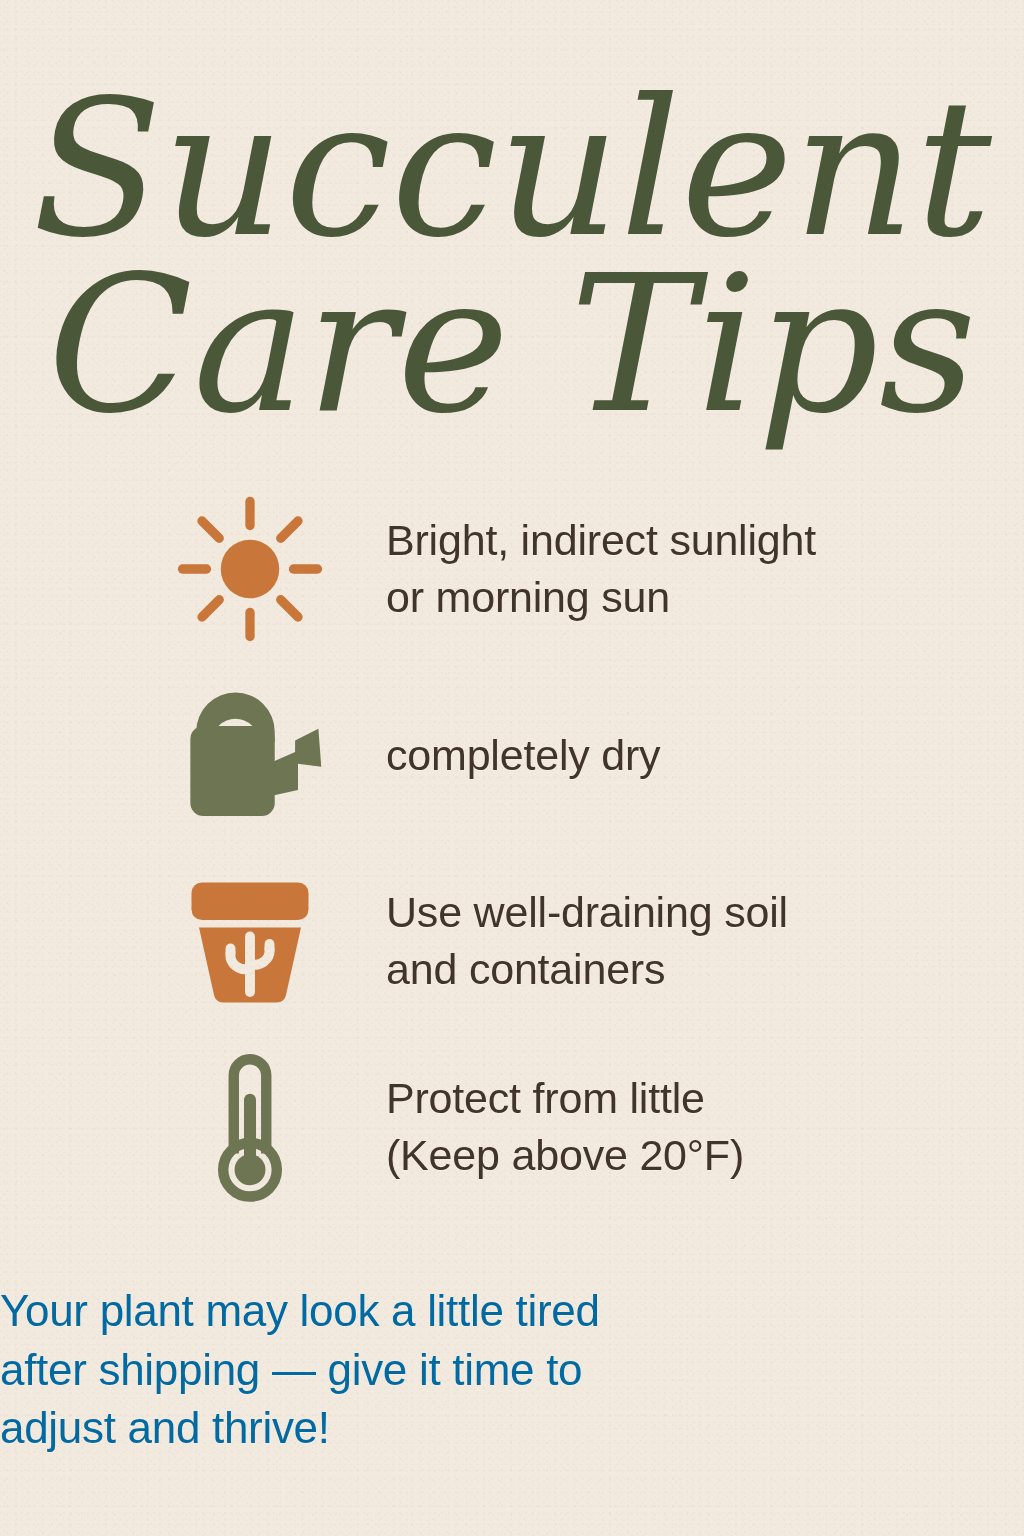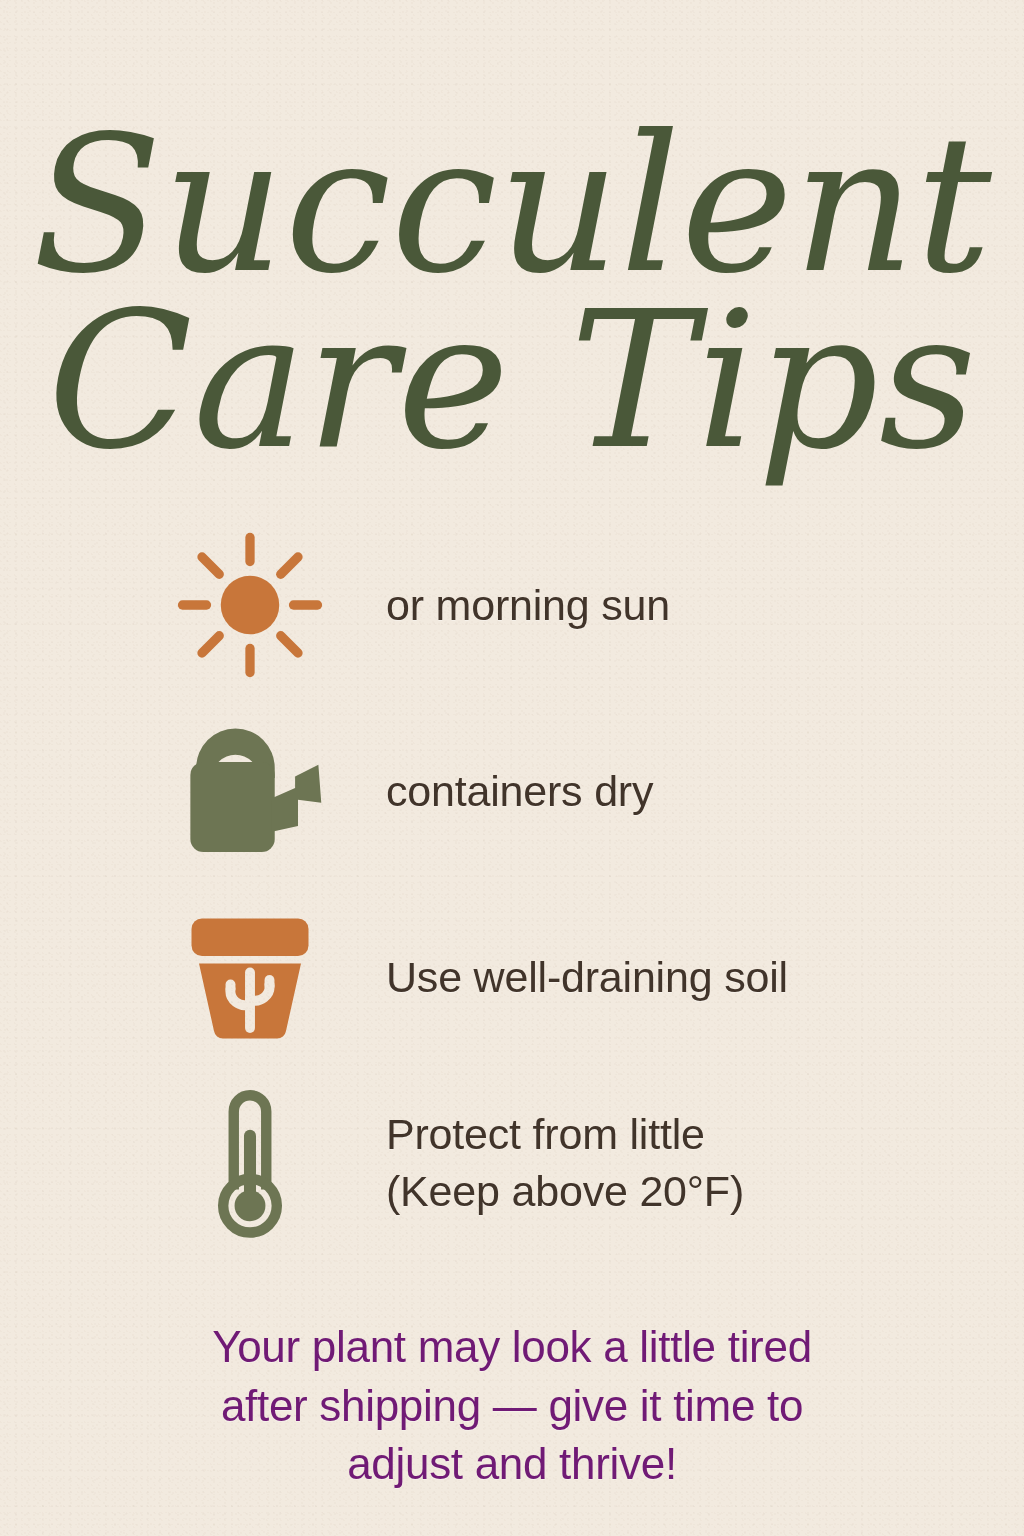--- a/index.html
+++ b/index.html
@@ -29,21 +29,20 @@
       radial-gradient(circle at 64% 9%,  rgba(160,140,115,.06) 0 1px, transparent 1px);
     background-size: 7px 7px, 11px 11px, 9px 9px, 13px 13px, 6px 6px;
     mix-blend-mode: multiply;
   }
 
   .page {
     position: relative;
     width: 1024px;
     height: 1352px;
     z-index: 2;
-    margin-top: 36px;
   }
 
   
   .title-block {
     position: absolute;
     left: 0;
     top: 62px;
     width: 1024px;
     height: 400px;
   }
@@ -87,25 +86,24 @@
     text-shadow: 0 1px 0 rgba(255,255,255,.35);
   }
   .tip-text .ln { display: block; white-space: pre; }
 
   
   .footer {
     position: absolute;
     left: 0;
     top: 1282px;
     width: 1024px;
-    text-align: center;
     font-family: "Liberation Sans", sans-serif;
     font-size: 44px;
     line-height: 1.33;
-    color: #701a75;
+    color: #0369a1;
     letter-spacing: -0.3px;
     text-shadow: 0 1px 0 rgba(255,255,255,.35);
   }
   .footer .ln { display: block; white-space: pre; }
 </style>
 </head>
 <body>
 
 <div class="paper-grain"></div>
 
@@ -130,39 +128,40 @@
             <line x1="5" y1="50" x2="21" y2="50"></line>
             <line x1="79" y1="50" x2="95" y2="50"></line>
             <line x1="18" y1="18" x2="29.5" y2="29.5"></line>
             <line x1="70.5" y1="70.5" x2="82" y2="82"></line>
             <line x1="82" y1="18" x2="70.5" y2="29.5"></line>
             <line x1="29.5" y1="70.5" x2="18" y2="82"></line>
           </g>
         </svg>
       </div>
       <div class="tip-text">
+        <span class="ln">Bright, indirect sunlight</span>
         <span class="ln">or morning sun</span>
       </div>
     </div>
 
     <div class="tip-row">
       <div class="tip-icon">
         <svg width="160" height="150" viewBox="0 0 110 100" xmlns="http://www.w3.org/2000/svg">
           <g fill="#6D7553">
 
             <path d="M18 34 A27 27 0 0 1 72 34 L72 41 L61 41 A16 16 0 0 0 29 41 L18 41 Z"></path>
 
             <rect x="14" y="30" width="58" height="62" rx="9"></rect>
 
             <path d="M70 55 L86 48 L86 40 L102 32 L104 58 L88 56 L88 74 L70 78 Z"></path>
           </g>
         </svg>
       </div>
       <div class="tip-text">
-        <span class="ln">containers dry</span>
+        <span class="ln">completely dry</span>
       </div>
     </div>
 
     <div class="tip-row">
       <div class="tip-icon">
         <svg width="150" height="150" viewBox="0 0 100 100" xmlns="http://www.w3.org/2000/svg">
 
           <rect x="11" y="11" width="78" height="25" rx="7" fill="#C8763A"></rect>
 
           <defs>
@@ -175,20 +174,21 @@
                 <path d="M63 55 A9.5 9.5 0 0 1 50 65"></path>
                 <line x1="63" y1="52" x2="63" y2="56"></line>
               </g>
             </mask>
           </defs>
           <path d="M16 41 L84 41 L74 86 A6 6 0 0 1 68 91 L32 91 A6 6 0 0 1 26 86 Z" fill="#C8763A" mask="url(#pot-cactus-mask)"></path>
         </svg>
       </div>
       <div class="tip-text">
         <span class="ln">Use well-draining soil</span>
+        <span class="ln">and containers</span>
       </div>
     </div>
 
     <div class="tip-row">
       <div class="tip-icon">
         <svg width="130" height="165" viewBox="0 0 80 100" xmlns="http://www.w3.org/2000/svg">
           <g fill="none" stroke="#6D7553" stroke-width="6.4">
             <path d="M30 66 L30 18 A10 10 0 0 1 50 18 L50 66"></path>
             <circle cx="40" cy="76" r="16.5"></circle>
           </g>

